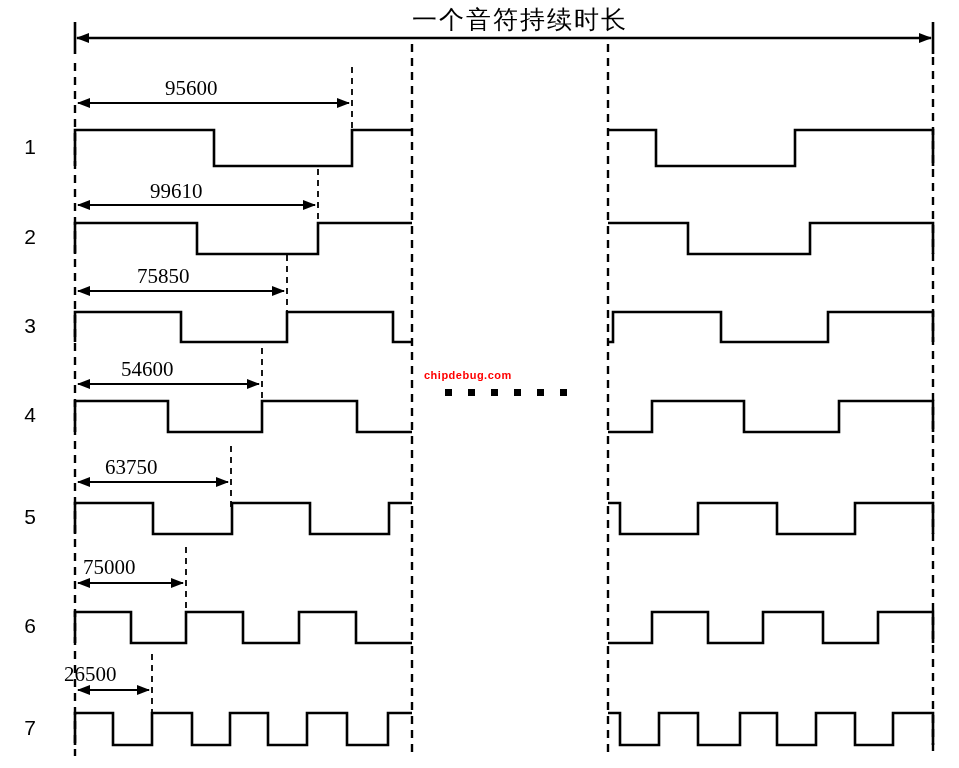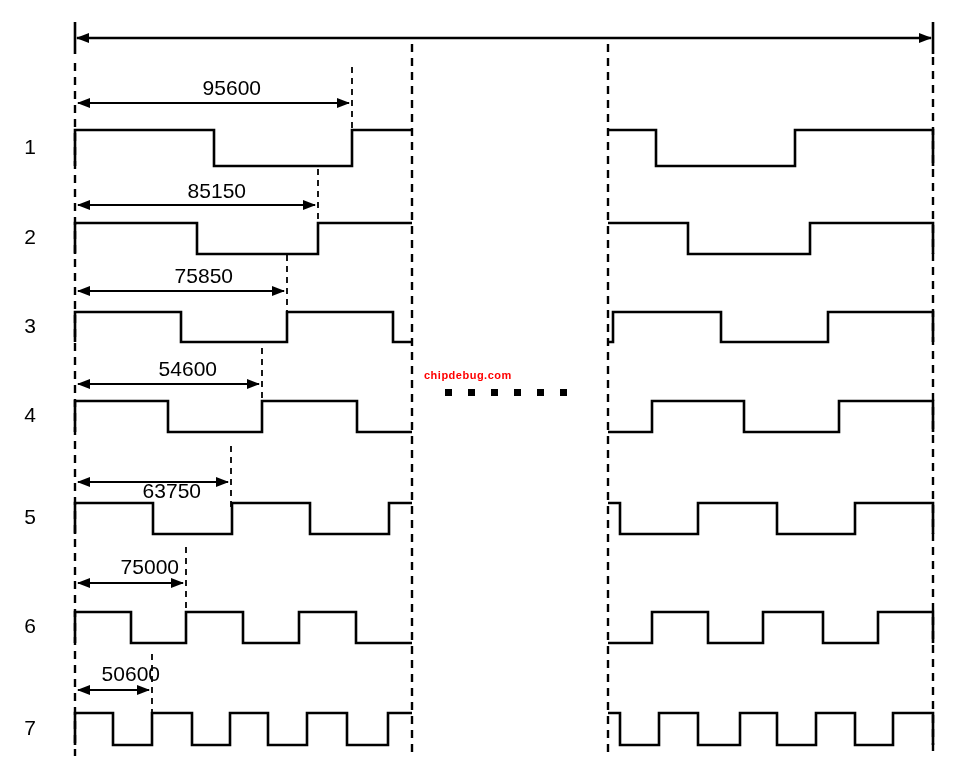--- a/index.html
+++ b/index.html
@@ -3,21 +3,21 @@
 <meta charset="utf-8">
 <style>
   html,body{margin:0;padding:0;background:#ffffff;}
   body{width:959px;height:768px;position:relative;overflow:hidden;
        font-family:"Liberation Sans",sans-serif;color:#000;}
   #stage{position:absolute;left:0;top:0;width:959px;height:768px;}
   svg#wave-svg{position:absolute;left:0;top:0;}
   .abs{position:absolute;}
   .title{font-size:25px;letter-spacing:2px;font-weight:500;text-align:center;}
   .rowlabel{font-size:21px;width:22px;text-align:center;line-height:24px;}
-  .pvalue{font-size:21px;width:96px;text-align:right;line-height:22px;}
+  .pvalue{font-size:21px;width:96px;text-align:left;line-height:22px;font-family:Liberation Serif, serif;}
   .wm{font-size:11px;font-weight:bold;font-style:normal;letter-spacing:0.5px;}
 </style>
 </head>
 <body>
 
 <div id="stage">
 
   <svg id="wave-svg" width="959" height="768" viewBox="0 0 959 768">
     <defs>
       <marker id="ah" markerUnits="userSpaceOnUse" markerWidth="14" markerHeight="12" refX="12" refY="5" orient="auto-start-reverse">
@@ -68,32 +68,33 @@
     <g id="g-dots">
         <rect x="445" y="389" width="7" height="7" fill="#000"></rect>
         <rect x="468" y="389" width="7" height="7" fill="#000"></rect>
         <rect x="491" y="389" width="7" height="7" fill="#000"></rect>
         <rect x="514" y="389" width="7" height="7" fill="#000"></rect>
         <rect x="537" y="389" width="7" height="7" fill="#000"></rect>
         <rect x="560" y="389" width="7" height="7" fill="#000"></rect>
       </g>
   </svg>
 
+  <div class="abs title" style="left: 90px; width: 860px; top: 3px;">一个音符持续时长</div>
 
   <div id="text-layer">
       <div class="abs rowlabel" style="left: 19px; top: 135px;">1</div>
       <div class="abs pvalue" style="left: 165px; top: 77px;">95600</div>
       <div class="abs rowlabel" style="left: 19px; top: 225px;">2</div>
-      <div class="abs pvalue" style="left: 150px; top: 180px;">85150</div>
+      <div class="abs pvalue" style="left: 150px; top: 180px;">99610</div>
       <div class="abs rowlabel" style="left: 19px; top: 314px;">3</div>
       <div class="abs pvalue" style="left: 137px; top: 265px;">75850</div>
       <div class="abs rowlabel" style="left: 19px; top: 403px;">4</div>
       <div class="abs pvalue" style="left: 121px; top: 358px;">54600</div>
       <div class="abs rowlabel" style="left: 19px; top: 505px;">5</div>
-      <div class="abs pvalue" style="left: 105px; top: 480px;">63750</div>
+      <div class="abs pvalue" style="left: 105px; top: 456px;">63750</div>
       <div class="abs rowlabel" style="left: 19px; top: 614px;">6</div>
       <div class="abs pvalue" style="left: 83px; top: 556px;">75000</div>
       <div class="abs rowlabel" style="left: 19px; top: 716px;">7</div>
-      <div class="abs pvalue" style="left: 64px; top: 663px;">50600</div>
+      <div class="abs pvalue" style="left: 64px; top: 663px;">26500</div>
     </div>
 
   <div class="abs wm" style="left: 424px; top: 369px; color: rgb(255, 0, 0);">chipdebug.com</div>
 </div>
 
 </body></html>

